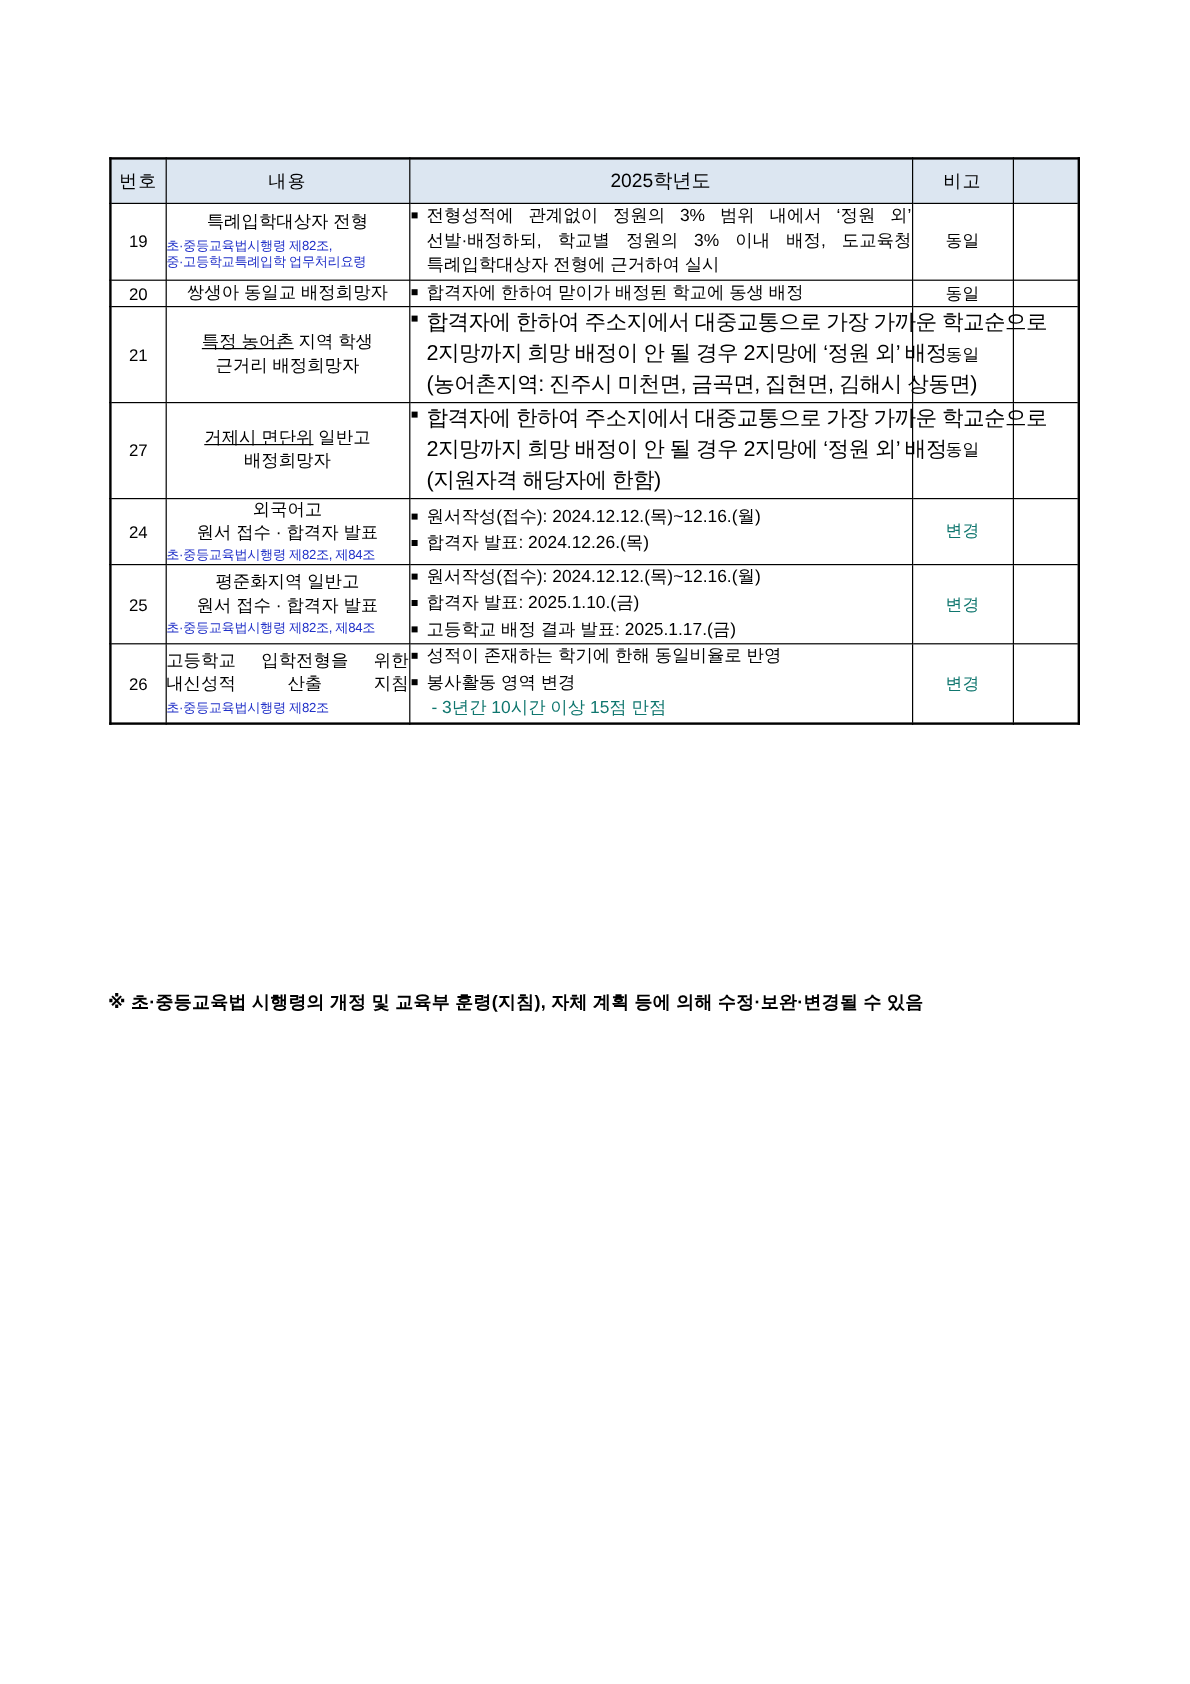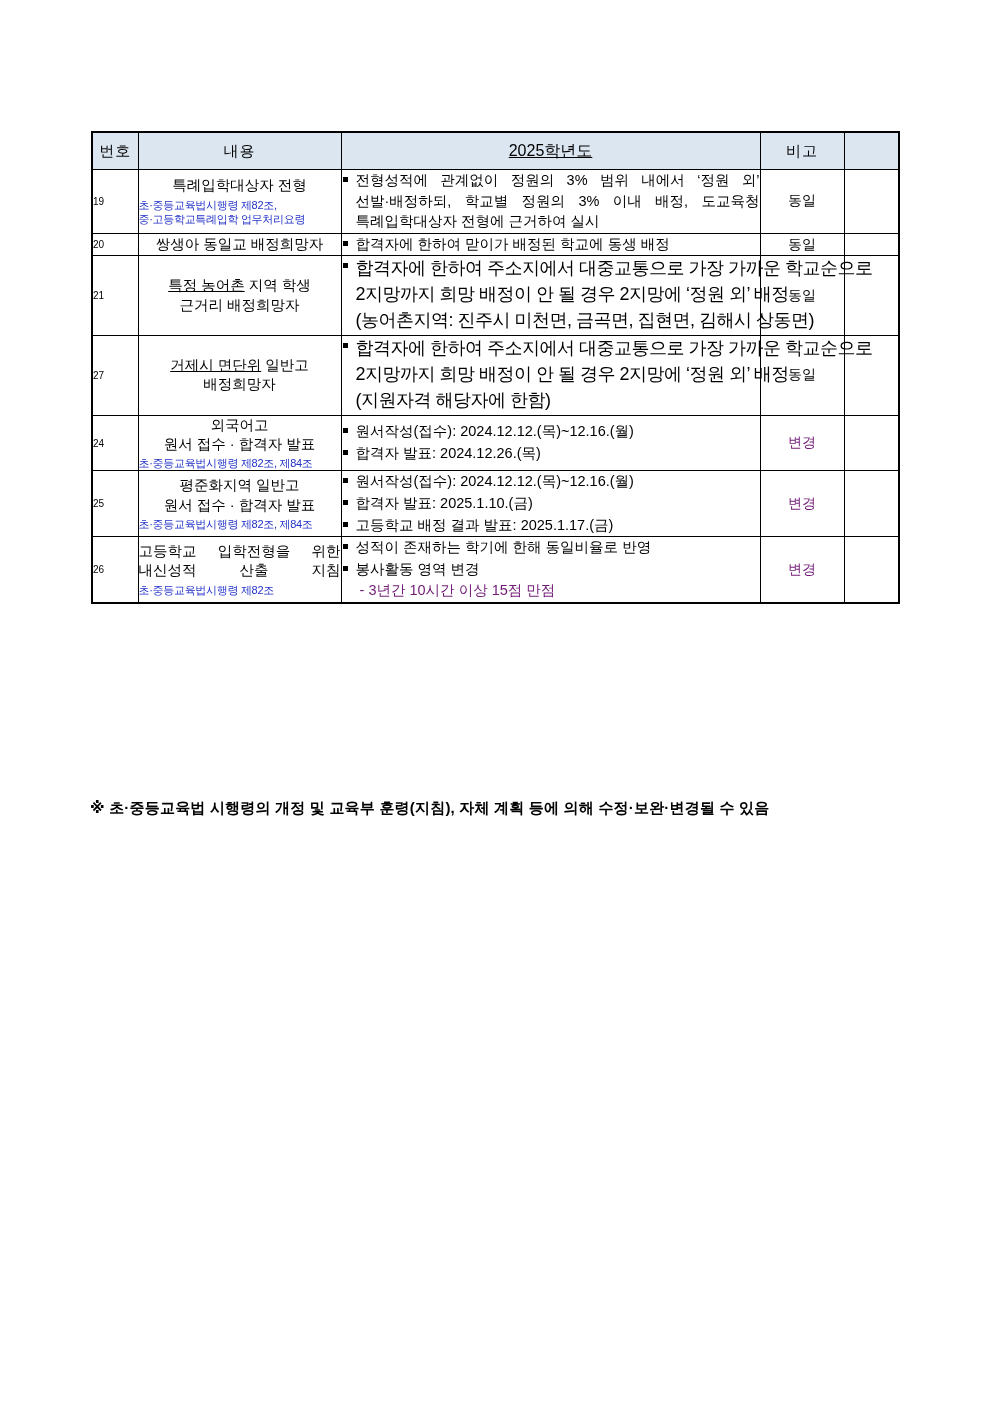--- a/index.html
+++ b/index.html
@@ -52,24 +52,25 @@
 
   thead th {
     background: #dce6f1;
     height: 36px;
     font-weight: normal;
     font-size: 15px;
     text-align: center;
     letter-spacing: 1px;
     border-bottom: 2.5px solid #000;
   }
-  thead th.h-year { font-size: 16px; letter-spacing: 0; text-decoration: underline; }
+  thead th.h-year { font-size: 16px; letter-spacing: 0; }
 
   td.no-cell {
-    font-size: 10px;
+    text-align: center;
+    font-size: 14px;
   }
 
   td.content-cell {
     padding: 6px 7px 6px 9px;
     font-size: 14.5px;
     line-height: 1.33;
   }
   td.year-cell {
     padding: 7px 6px 7px 8px;
     font-size: 14.5px;
@@ -121,26 +122,26 @@
   ul.bullets > li.nobullet { padding-left: 14px; }
   ul.bullets > li.nobullet::before { display: none; }
 
   .ln { display: block; white-space: pre; }
   .ln.just {
     white-space: normal;
     text-align: justify;
     text-align-last: justify;
   }
   .tight { font-size: 18px; letter-spacing: -0.5px; }
-  .blue { color: #701a75; }
+  .blue { color: #0f766e; }
 
   .footnote {
     position: absolute;
     left: 90px;
-    top: 799px;
+    top: 826px;
     width: 830px;
     font-size: 15px;
     font-weight: bold;
     letter-spacing: 0.2px;
     white-space: pre;
   }
 </style>
 </head>
 <body>
 

